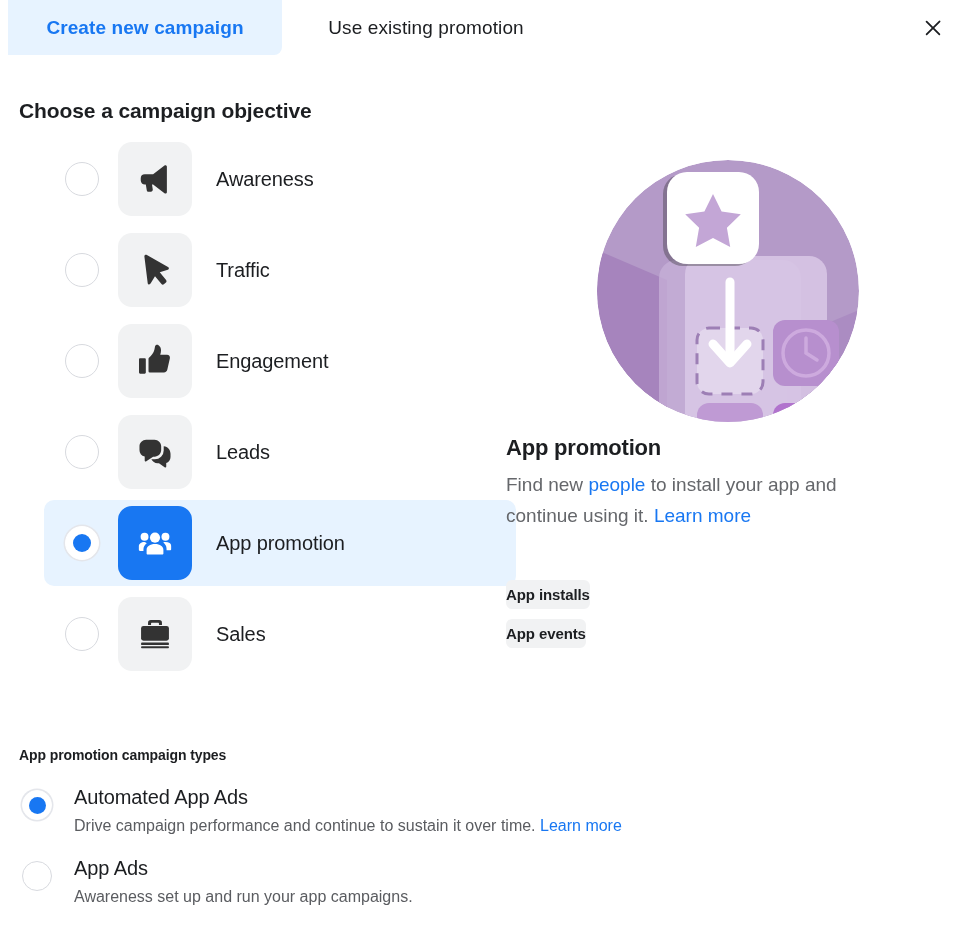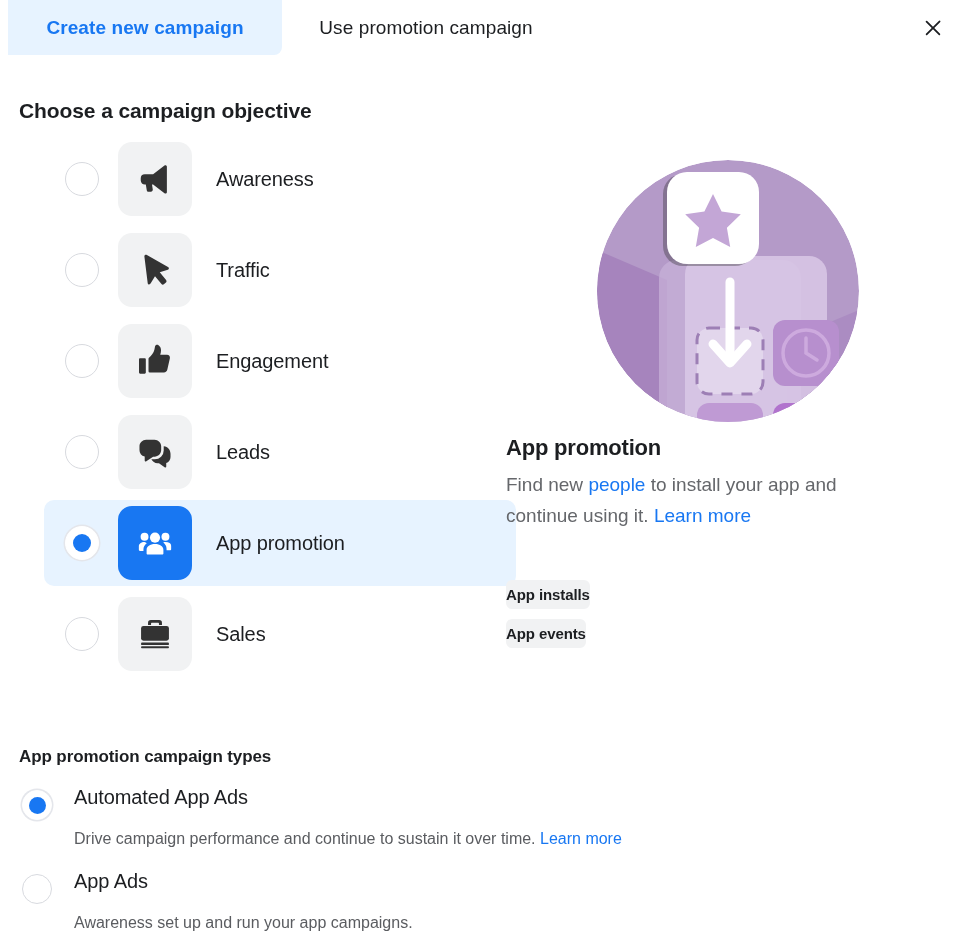--- a/index.html
+++ b/index.html
@@ -33,21 +33,21 @@
     display: flex; align-items: center; justify-content: center;
     border-radius: 50%; cursor: pointer; background: transparent;
   }
   .close-btn svg { width: 22px; height: 22px; }
 
   
   .section-title {
     position: absolute; font-weight: 700; color: #1c1e21; text-align: right;
   }
   #objective-heading { left: 19px; top: 99px; font-size: 21px; letter-spacing: -.1px; }
-  #types-heading { left: 19px; top: 747px; font-size: 17px; letter-spacing: -.1px; }
+  #types-heading { left: 19px; top: 747px; font-size: 14px; letter-spacing: -.1px; }
 
   
   .objective-list { position: absolute; left: 0; top: 136px; width: 472px; margin-left: 44px; }
   .objective-row {
     position: relative; display: flex; align-items: center;
     height: 86px; margin-bottom: 5px;
     border-radius: 10px; cursor: pointer;
   }
   .objective-row.selected { background: #e7f3ff; }
 
@@ -123,34 +123,34 @@
     border-color: #ffffff; background: #ffffff;
     box-shadow: 0 0 0 1.5px #e4e6eb;
   }
   .type-row.selected .type-radio::after {
     content: ""; position: absolute; left: 50%; top: 50%;
     width: 17px; height: 17px; margin: -8.5px 0 0 -8.5px;
     border-radius: 50%; background: #1877f2;
   }
   .type-text { margin-left: 22px; }
   .type-label { font-size: 20px; color: #1c1e21; letter-spacing: -.1px; }
-  .type-desc { margin-top: 21px; font-size: 16px; color: #5a5c60; }
+  .type-desc { margin-top: 8px; font-size: 16px; color: #5a5c60; }
   .type-desc a { color: #1877f2; text-decoration: none; cursor: pointer; }
 </style>
 </head>
 <body>
 
 <div class="screen">
 
   <div class="tabbar">
     <div class="tab tab-create">
       <span>Create new campaign</span>
     </div>
     <div class="tab tab-existing">
-      <span>Use promotion campaign</span>
+      <span>Use existing promotion</span>
     </div>
     <div class="close-btn">
       <svg viewBox="0 0 24 24">
         <path d="M4.3 4.3a1 1 0 0 1 1.4 0L12 10.6l6.3-6.3a1 1 0 1 1 1.4 1.4L13.4 12l6.3 6.3a1 1 0 0 1-1.4 1.4L12 13.4l-6.3 6.3a1 1 0 0 1-1.4-1.4l6.3-6.3-6.3-6.3a1 1 0 0 1 0-1.4z" fill="#1c1e21"></path>
       </svg>
     </div>
   </div>
 
   <div class="section-title" id="objective-heading">Choose a campaign objective</div>
 

